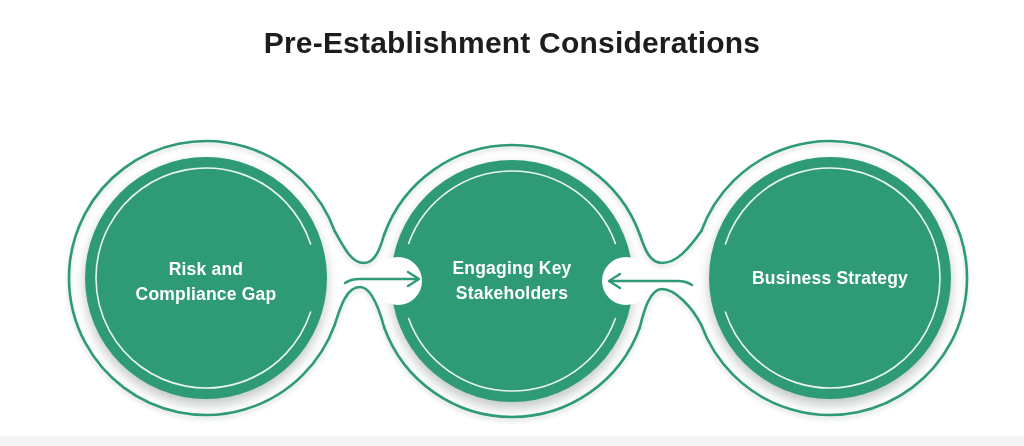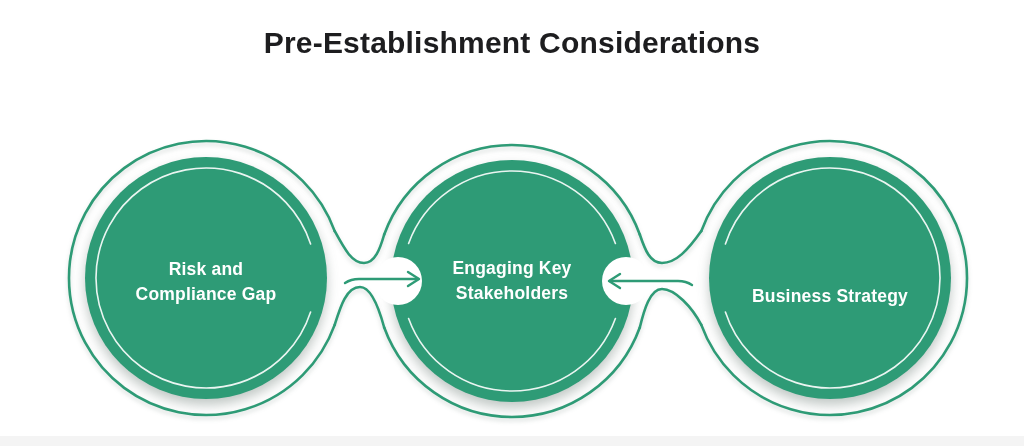--- a/index.html
+++ b/index.html
@@ -60,21 +60,21 @@
     align-items:center;justify-content:center;
     text-align:center;
     color:var(--text-on-green,#ffffff);
     font-size:17.5px;
     font-weight:700;
     line-height:25px;
     letter-spacing:.2px;
   }
   .label-left  { left:76px;  top:240px; }
   .label-mid   { left:382px; top:239px; }
-  .label-right { left:700px; top:254px;gap:36px; }
+  .label-right { left:700px; top:236px;gap:36px; }
 </style>
 </head>
 <body>
 
 <div class="canvas">
 
   <h1 class="page-title">Pre-Establishment Considerations</h1>
 
   <svg class="diagram-svg" viewBox="0 0 1024 446" aria-hidden="true">
 

